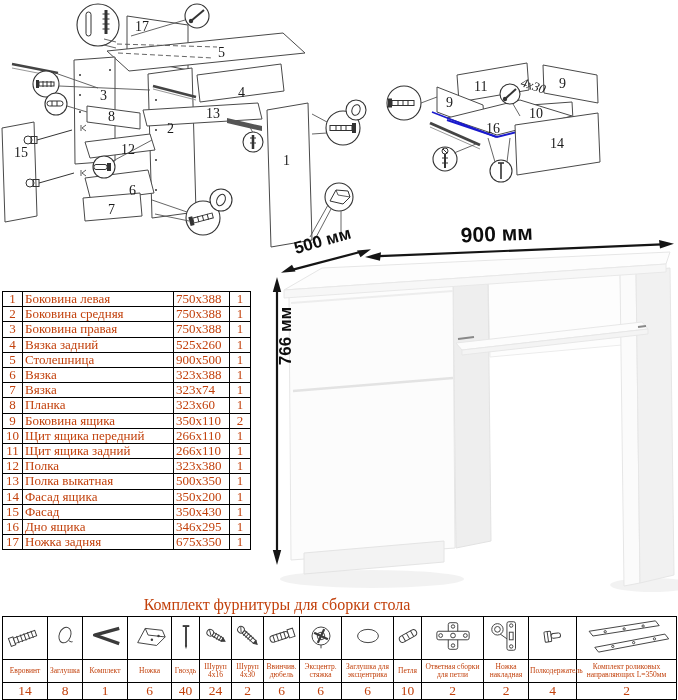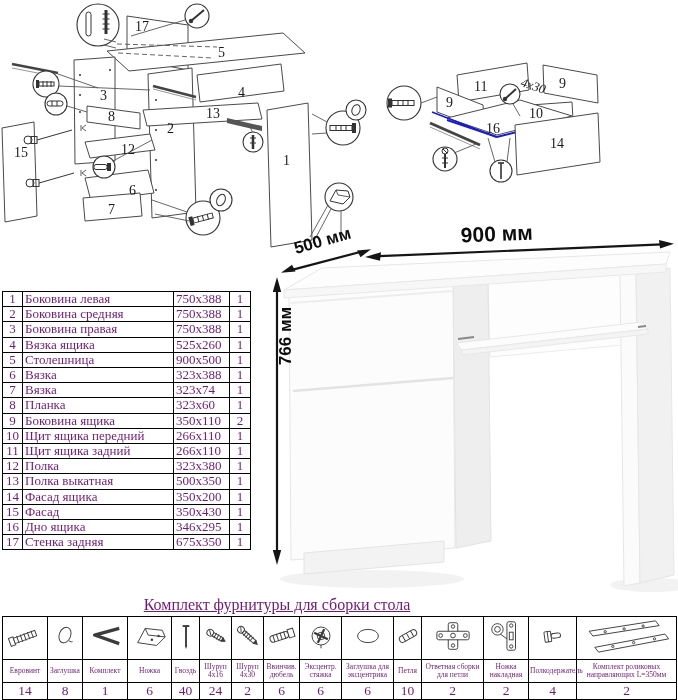--- a/index.html
+++ b/index.html
@@ -1,32 +1,32 @@
 <!DOCTYPE html>
 <html><head>
 <meta charset="utf-8">
 <style>
   html,body{margin:0;padding:0;background:#fff;}
   .sheet{position:relative;width:678px;height:700px;background:#fff;overflow:hidden;
-         font-family:"Liberation Serif",serif;color:#701a75;}
+         font-family:"Liberation Serif",serif;color:#c2410c;}
   svg text{font-family:"Liberation Serif",serif;}
   .pnl{fill:#fff;stroke:#4a4a4a;stroke-width:1;stroke-linejoin:round;}
   .ln{stroke:#555;stroke-width:.9;fill:none;}
   .dk{stroke:#333;stroke-width:1.1;fill:#fff;}
   .num{font-size:14px;fill:#1a1a1a;}
   .dim{font-family:"Liberation Sans",sans-serif;font-weight:bold;fill:#0d0d0d;}
   
   #parts-wrap{position:absolute;left:2px;top:291px;}
   #parts{border-collapse:collapse;table-layout:fixed;width:248px;}
   #parts td{border:1px solid #000;font-size:13px;line-height:14.2px;padding:0 2px;
             white-space:nowrap;overflow:hidden;height:14.2px;}
   #parts td.c{text-align:center;padding:0;}
   
   #hw-title{position:absolute;left:0;top:596px;width:554px;text-align:center;
-            font-size:16px;text-decoration:underline;}
+            font-size:16px;}
   #hw-wrap{position:absolute;left:2px;top:616px;}
   #hw{border-collapse:collapse;table-layout:fixed;width:674px;}
   #hw td{border:1px solid #000;text-align:center;vertical-align:middle;padding:0;}
   #hw tr.icons td{height:39px;}
   #hw tr.names td{height:22px;font-size:7.5px;line-height:8px;padding:0 1px;}
   #hw tr.qtys td{height:15px;font-size:13.5px;}
   .abs{position:absolute;}
 </style>
 </head>
 <body>
@@ -340,21 +340,21 @@
             <td class="c">1</td>
           </tr>
         <tr>
             <td class="c">3</td>
             <td>Боковина правая</td>
             <td>750x388</td>
             <td class="c">1</td>
           </tr>
         <tr>
             <td class="c">4</td>
-            <td>Вязка ящика</td>
+            <td>Вязка задний</td>
             <td>525x260</td>
             <td class="c">1</td>
           </tr>
         <tr>
             <td class="c">5</td>
             <td>Столешница</td>
             <td>900x500</td>
             <td class="c">1</td>
           </tr>
         <tr>
@@ -418,21 +418,21 @@
             <td class="c">1</td>
           </tr>
         <tr>
             <td class="c">16</td>
             <td>Дно ящика</td>
             <td>346x295</td>
             <td class="c">1</td>
           </tr>
         <tr>
             <td class="c">17</td>
-            <td>Стенка задняя</td>
+            <td>Ножка задняя</td>
             <td>675x350</td>
             <td class="c">1</td>
           </tr>
       </tbody>
     </table>
   </div>
 
   <div id="hw-title">Комплект фурнитуры для сборки стола</div>
 
   <div id="hw-wrap">

